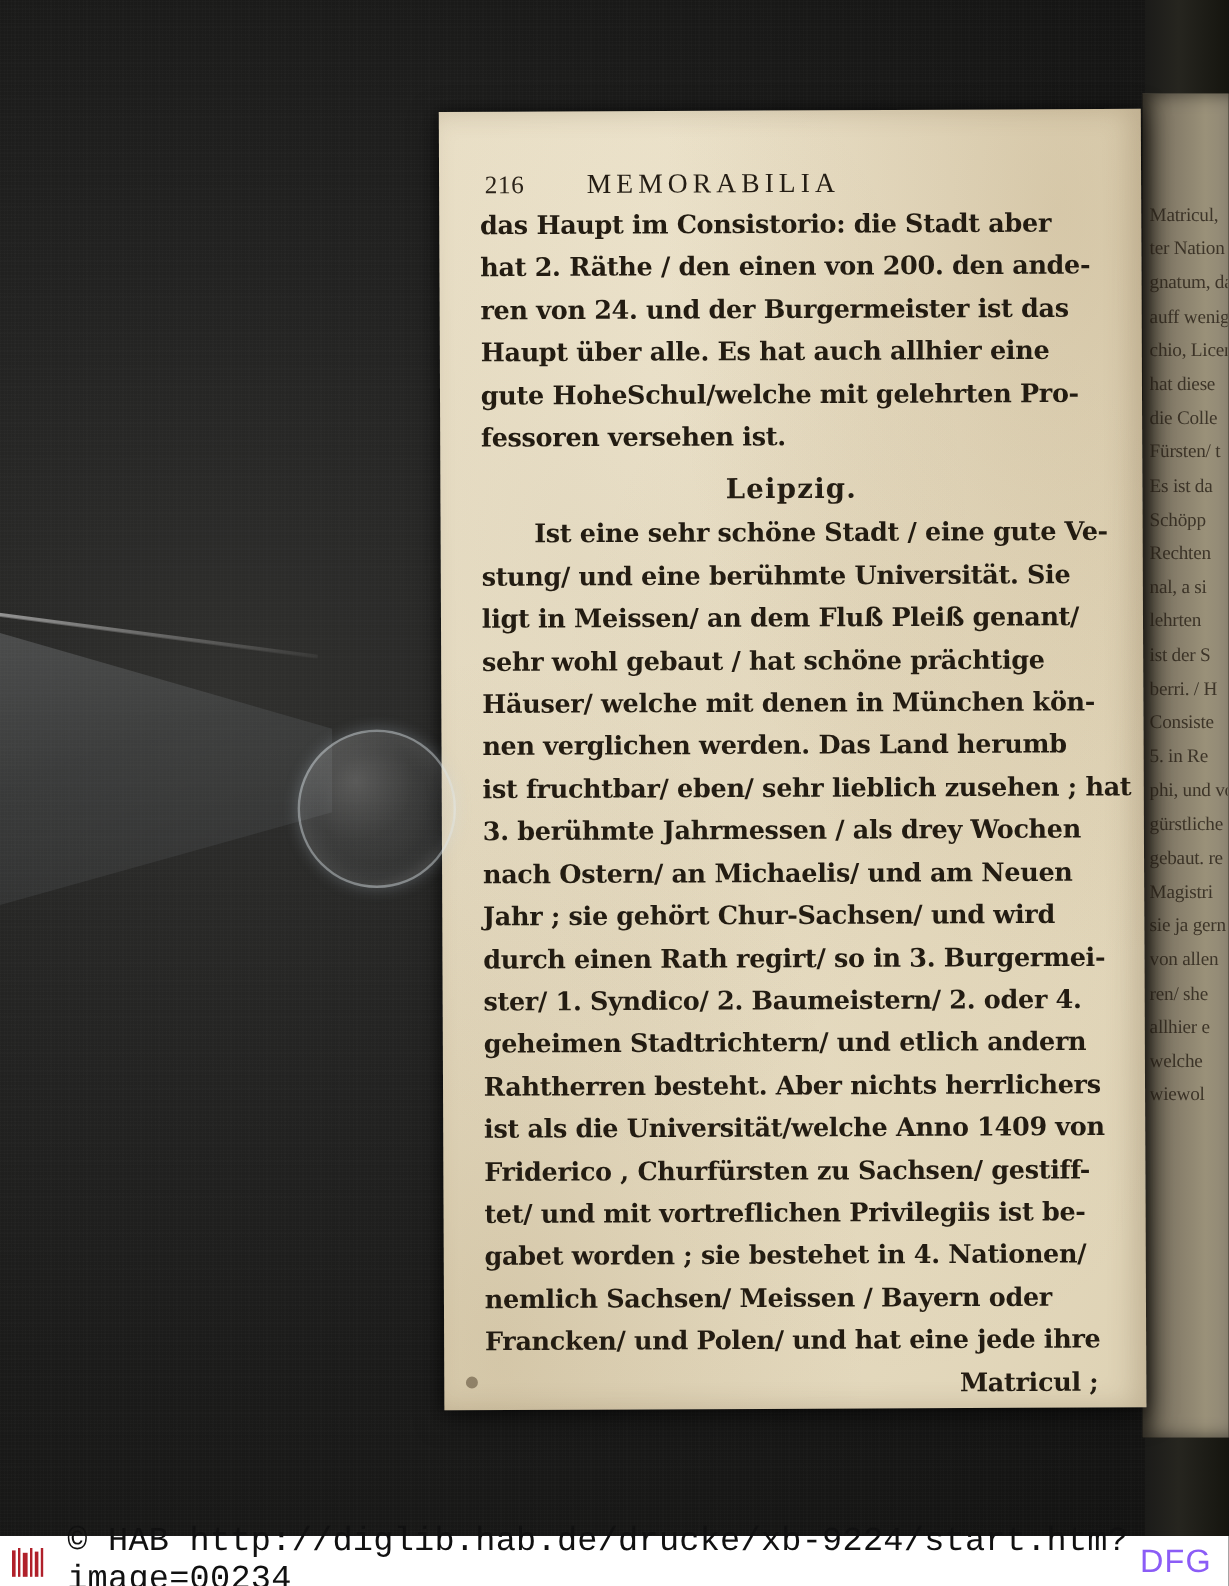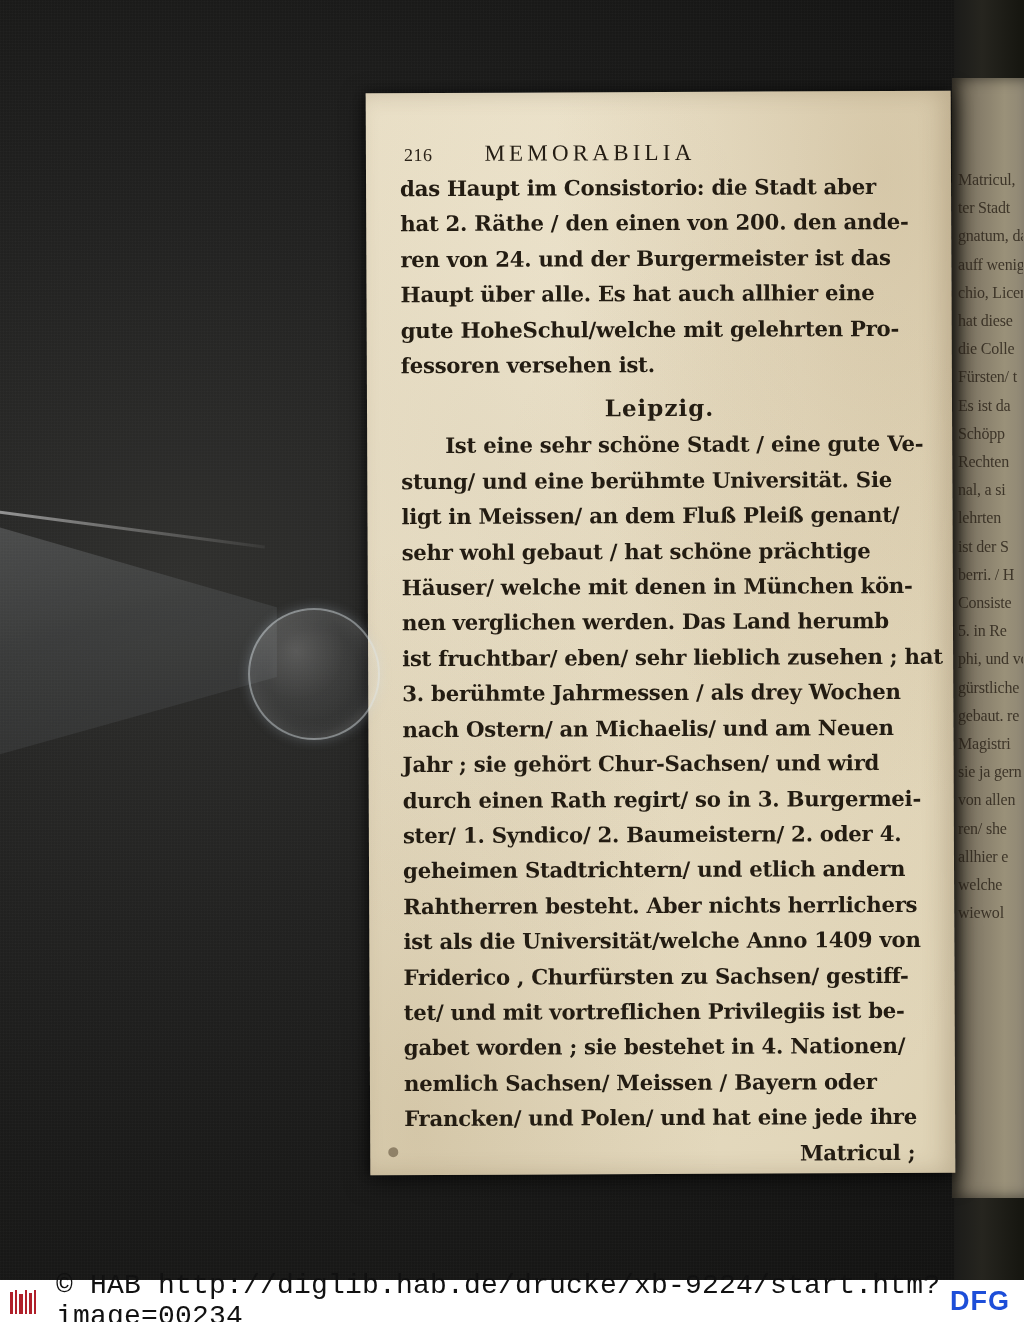--- a/index.html
+++ b/index.html
@@ -100,21 +100,21 @@
   #head-row {
     display: flex;
     align-items: baseline;
     justify-content: flex-start;
     gap: 52px;
     padding-left: 4px;
     margin-bottom: 2px;
   }
   #folio {
     font-family: "Liberation Serif", serif;
-    font-size: 18px;
+    font-size: 21px;
     color: #2b2319;
     letter-spacing: 0.5px;
   }
   #running-head {
     font-family: "Liberation Serif", serif;
     font-size: 23px;
     letter-spacing: 4.2px;
     color: #241d14;
     text-align: right;
   }
@@ -235,36 +235,36 @@
     flex: 1;
     text-align: left;
     font-family: Liberation Mono, monospace;
     font-size: 28px;
     color: #111;
     letter-spacing: 0.2px;
   }
   #dfg-logo {
     margin-right: 14px;
     font-family: "Liberation Sans", sans-serif;
-    font-weight: 700;
+    font-weight: 400;
     font-size: 27px;
     letter-spacing: 1px;
-    color: #1d4ed8;
+    color: #8b5cf6;
   }
 </style>
 </head>
 <body>
 
 <div id="scan-area">
 
   <div id="book-cover-right"></div>
 
   <div id="right-page">
     <div class="rp-line">Matricul,</div>
-    <div class="rp-line">ter Stadt</div>
+    <div class="rp-line">ter Nation</div>
     <div class="rp-line">gnatum, da</div>
     <div class="rp-line">auff wenig</div>
     <div class="rp-line">chio, Licen</div>
     <div class="rp-line">hat diese</div>
     <div class="rp-line">die Colle</div>
     <div class="rp-line">Fürsten/ t</div>
     <div class="rp-line">Es ist da</div>
     <div class="rp-line">Schöpp</div>
     <div class="rp-line">Rechten</div>
     <div class="rp-line">nal, a si</div>

